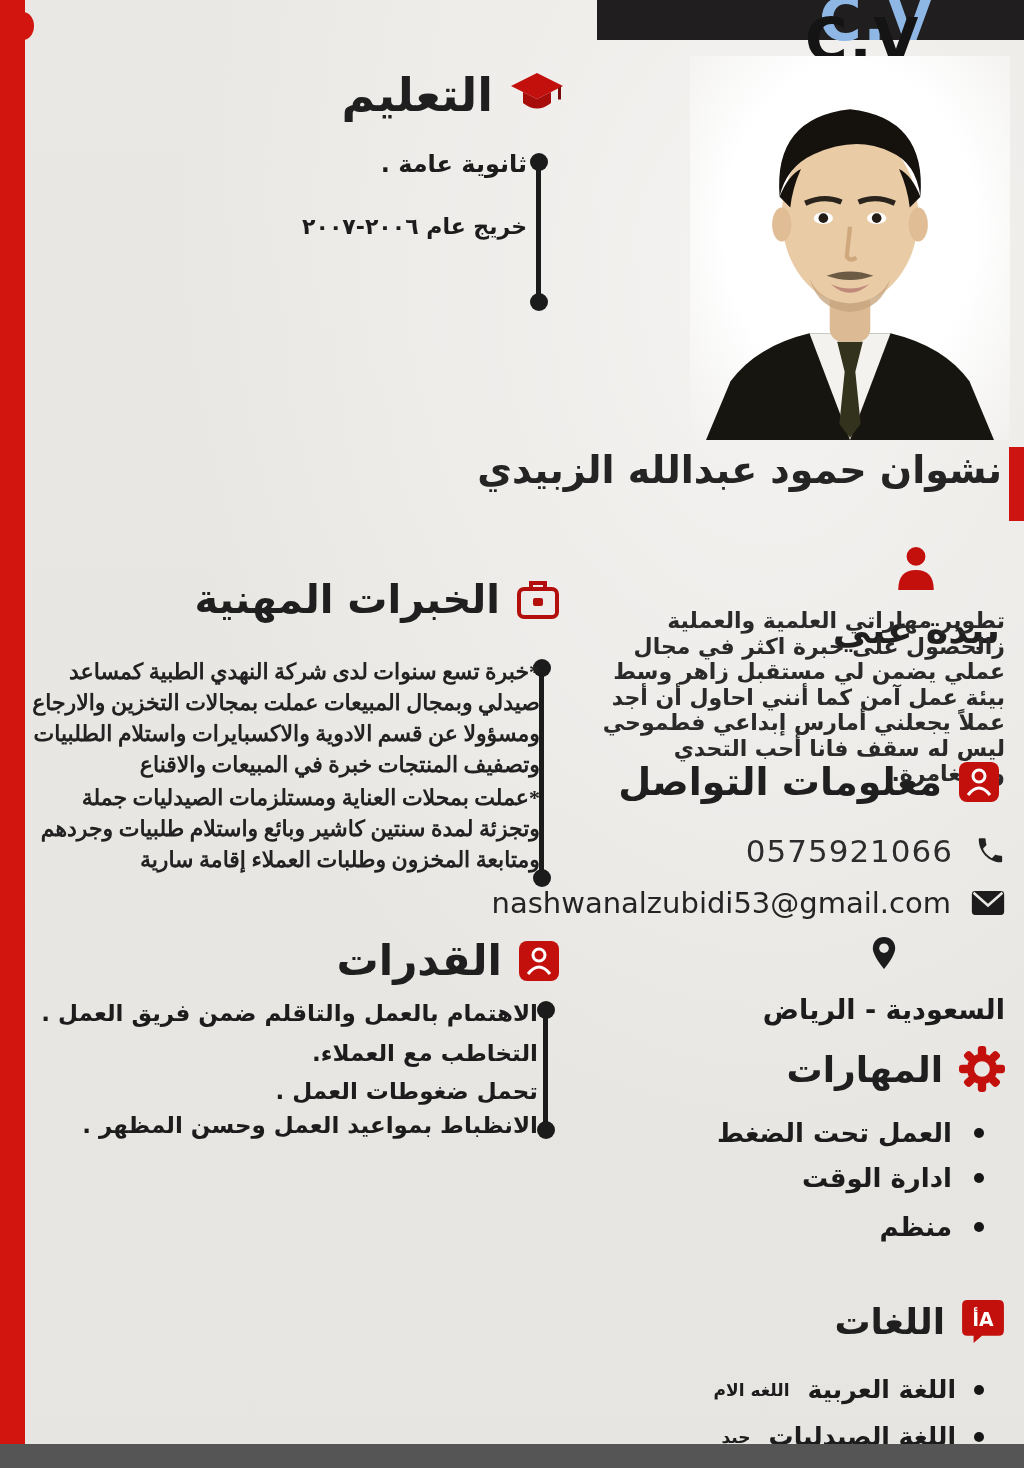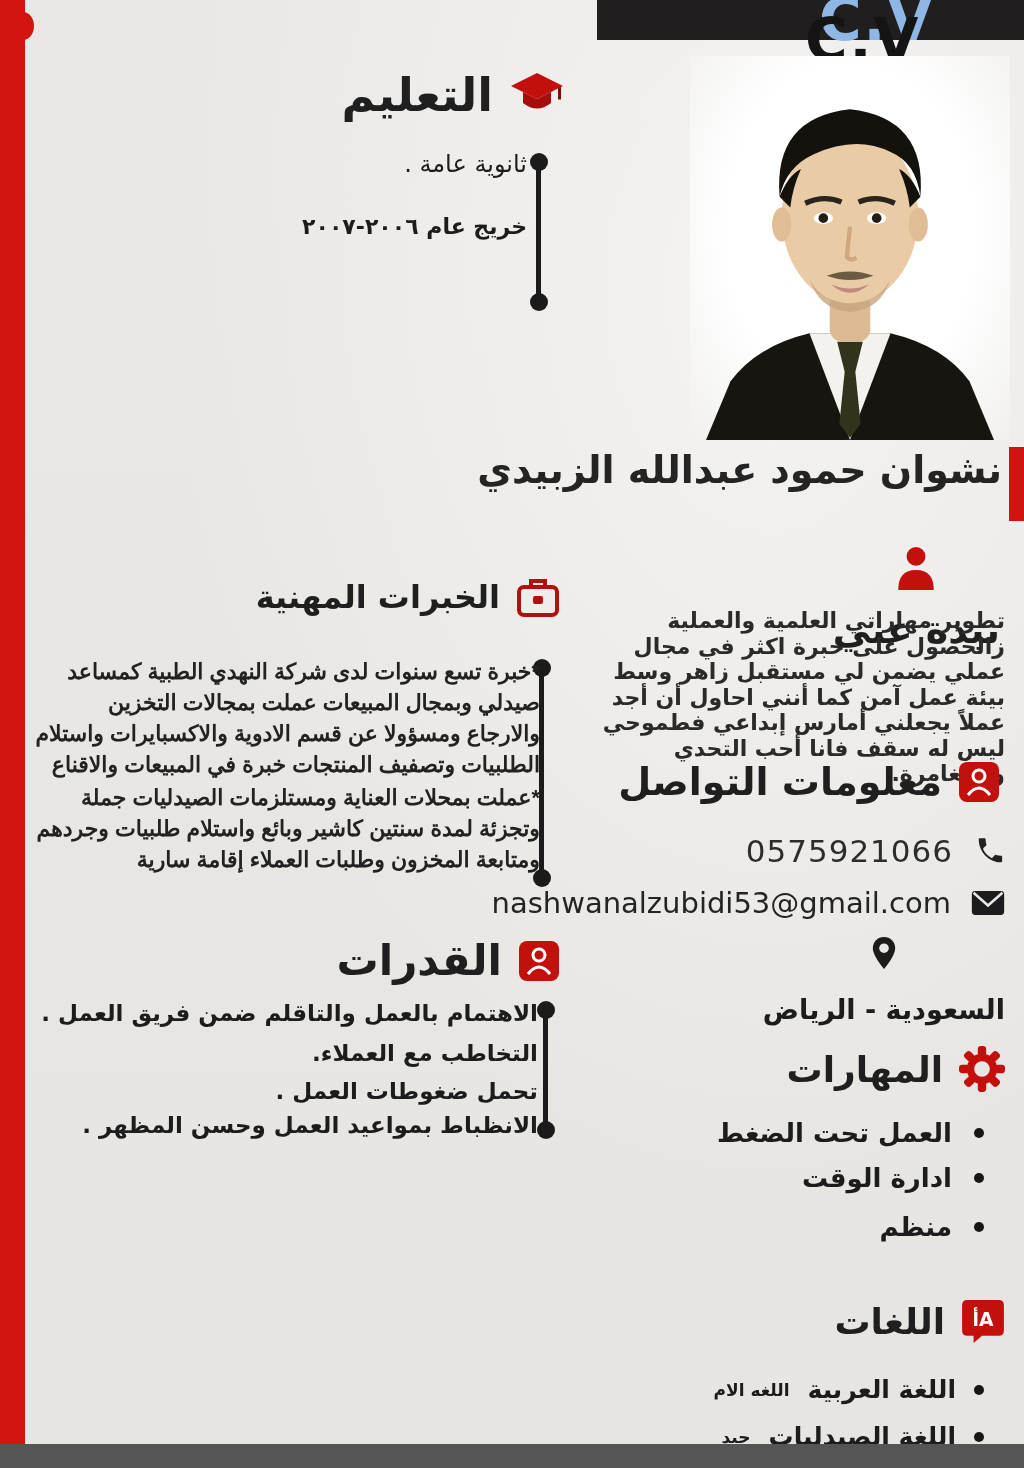--- a/index.html
+++ b/index.html
@@ -36,24 +36,24 @@
   
   .sec-header { display:flex; direction:rtl; align-items:center; gap:16px; font-weight:bold; color:#1f1f1f; }
   .sec-header .ttl { white-space:nowrap; }
 
   
   .tline { width:5px; background:#1b1b1b; }
   .tline::before, .tline::after { content:""; position:absolute; left:50%; transform:translateX(-50%);
     width:18px; height:18px; border-radius:50%; background:#1b1b1b; }
   .tline::before { top:-9px; } .tline::after { bottom:-9px; }
 
-  .edu-item-1 { right:497px; top:150px; font-size:24px; font-weight:normal; }
+  .edu-item-1 { right:497px; top:150px; font-size:24px; font-weight:bold; }
   .edu-item-2 { right:497px; top:214px; font-size:22px; font-weight:bold; }
 
-  .exp-body { right:484px; top:656px; width:508px; font-family:Liberation Sans, sans-serif;
+  .exp-body { right:484px; top:656px; width:508px; font-family:Liberation Serif, serif;
               font-size:22px; font-weight:bold; line-height:31px; color:#222; }
   .exp-body p + p { margin-top:2px; }
 
   .cap-item { right:486px; font-size:23px; font-weight:bold; white-space:nowrap; }
 
   .about-text { right:19px; top:608px; width:424px; font-size:22px; font-weight:bold; line-height:25.5px; color:#2a2a2a; }
 
   .hrow { display:flex; direction:rtl; align-items:center; }
   .phone-row    { right:19px; top:833px; gap:22px; }
   .phone-row .val { font-size:31px; letter-spacing:1px; color:#2c2c2c; direction:ltr; }
@@ -129,21 +129,21 @@
       <polygon points="28,2 54,15 28,28 2,15" fill="#c3100d"></polygon>
       <path d="M14 21 v11 q14 11 28 0 v-11 l-14 7 z" fill="#a60d0b"></path>
       <path d="M49 17 l3 -1.5 v13 l-3 0 z" fill="#7c0a08"></path>
     </svg>
     <span class="ttl">التعليم</span>
   </div>
   <div class="abs tline" style="left:536px; top:162px; height:140px;"></div>
   <div class="abs rtl edu-item-1">ثانوية عامة .</div>
   <div class="abs rtl edu-item-2">خريج عام ٢٠٠٦-٢٠٠٧</div>
 
-  <div class="abs sec-header" style="right:464px; top:576px; font-size:32px;">
+  <div class="abs sec-header" style="right:464px; top:576px; font-size:40px;">
     <svg class="icon" width="44" height="42" viewBox="0 0 44 42">
       <rect x="3" y="11" width="38" height="28" rx="5" fill="none" stroke="#b30f0c" stroke-width="4"></rect>
       <path d="M15 11 V5 h14 v6" fill="none" stroke="#b30f0c" stroke-width="4"></path>
       <rect x="17" y="20" width="10" height="8" rx="2" fill="#b30f0c"></rect>
     </svg>
     <span class="ttl">الخبرات المهنية</span>
   </div>
   <div class="abs tline" style="left:539px; top:668px; height:210px;"></div>
   <div class="abs rtl exp-body">
     <p>*خبرة تسع سنوات لدى شركة النهدي الطبية كمساعد صيدلي وبمجال المبيعات عملت بمجالات التخزين والارجاع ومسؤولا عن قسم الادوية والاكسبايرات واستلام الطلبيات وتصفيف المنتجات خبرة في المبيعات والاقناع</p>

